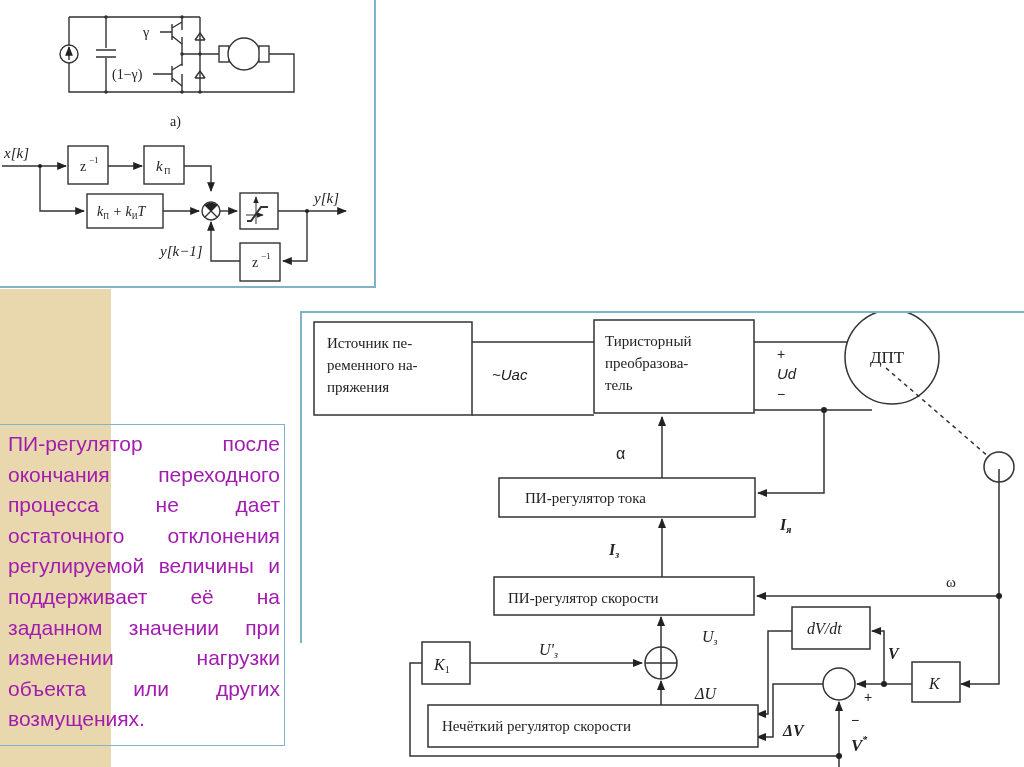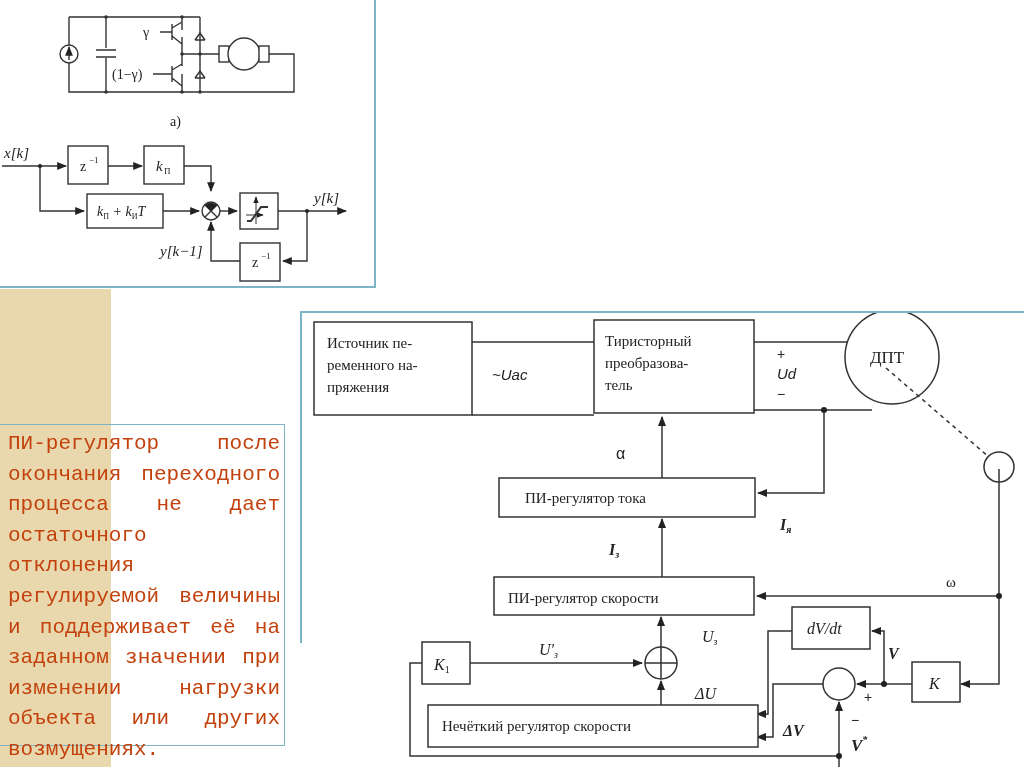--- a/index.html
+++ b/index.html
@@ -1,21 +1,21 @@
 <!DOCTYPE html>
 <html><head>
 <meta charset="utf-8">
 <style>
   html, body { margin:0; padding:0; }
   body { width:1024px; height:767px; position:relative; overflow:hidden; background:#ffffff; font-family:"Liberation Serif", serif; }
   .beige-strip { position:absolute; left:0; top:289px; width:111px; height:478px; background:#e9d8ae; }
   .fig-top { position:absolute; left:0; top:0; width:376px; height:288px; border-right:2px solid #7fb4c6; border-bottom:2px solid #7fb4c6; background:#fff; box-sizing:border-box; }
   .fig-main { position:absolute; left:300px; top:311px; width:724px; height:332px; border-left:2px solid #7fb4c6; border-top:2px solid #7fb4c6; background:#fff; box-sizing:border-box; }
   .text-panel { position:absolute; left:0; top:424px; width:285px; height:322px; border:1px solid #7fb4c6; border-left:none; box-sizing:border-box; }
-  .text-panel p { margin:0; padding:4px 4px 0 8px; font-family:Liberation Mono, monospace; font-size:21px; line-height:30.6px; color:#c2410c; text-align:justify; text-align-last:left; }
+  .text-panel p { margin:0; padding:4px 4px 0 8px; font-family:Liberation Sans, sans-serif; font-size:21px; line-height:30.6px; color:#a21caf; text-align:justify; text-align-last:left; }
   svg text { font-family:"Liberation Serif", serif; fill:#222; }
   svg .sans { font-family:"Liberation Sans", sans-serif; }
 </style>
 </head>
 <body>
 
 <div class="beige-strip"></div>
 
 <div class="fig-top">
   <svg width="376" height="288" viewBox="0 0 376 288">

